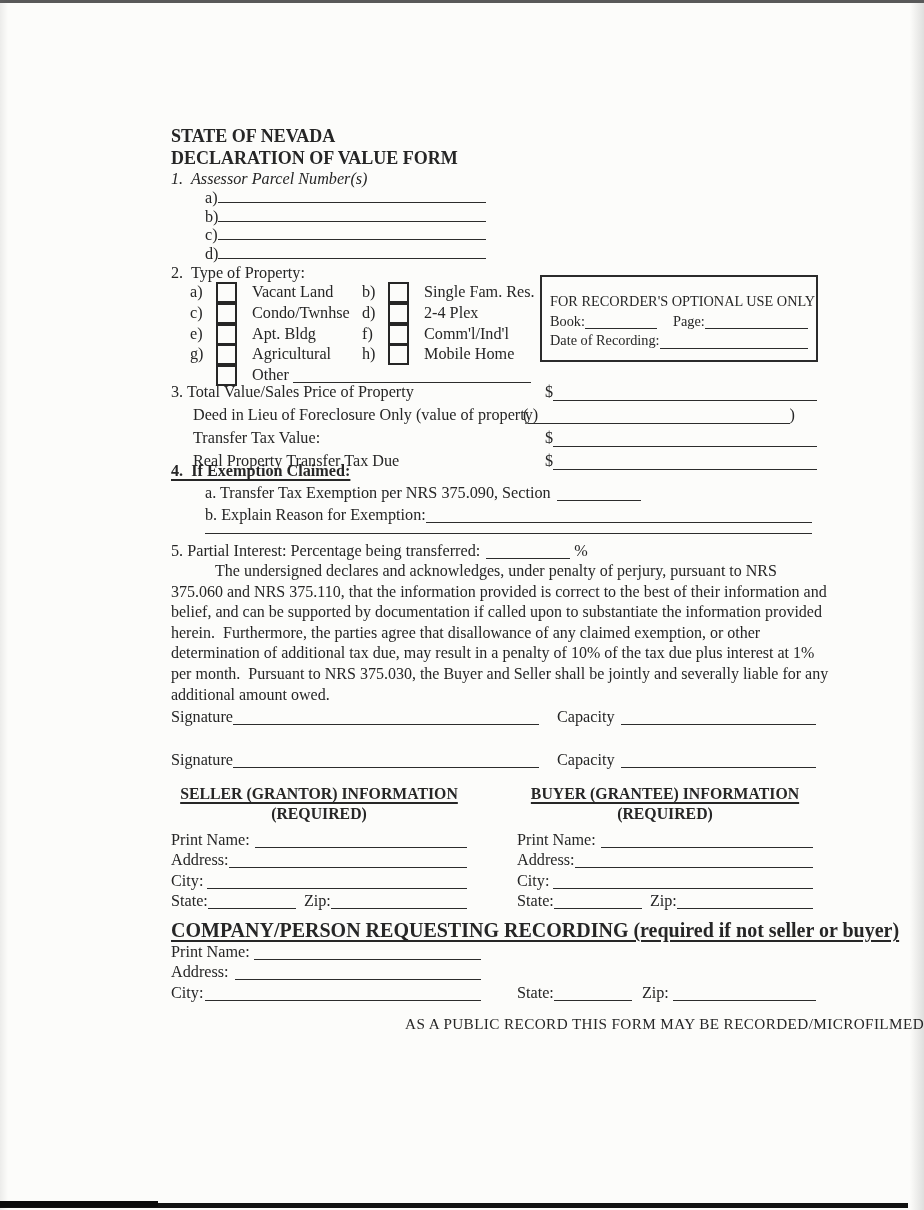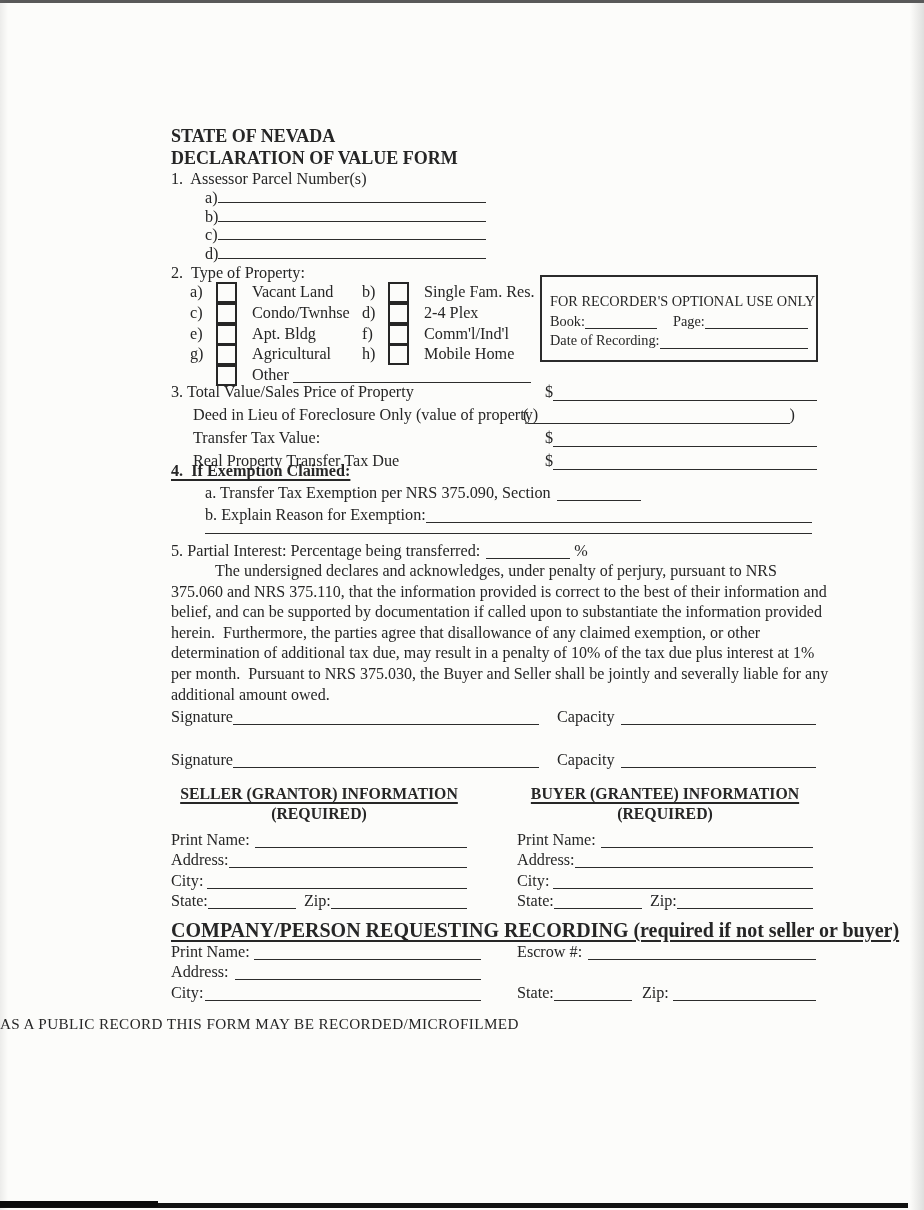--- a/index.html
+++ b/index.html
@@ -51,21 +51,21 @@
   <div class="edge-left"></div>
   <div class="edge-right"></div>
   <div class="edge-bottom"></div>
   <div class="edge-bottom-left"></div>
 
   <div class="abs b" style="left:171px;top:126px;font-size:18px;line-height:21.5px;">
     <div>STATE OF NEVADA</div>
     <div>DECLARATION OF VALUE FORM</div>
   </div>
 
-  <div class="abs pre" style="left:171px;top:170px;">1.  Assessor Parcel Number(s)</div>
+  <div class="abs pre" style="left:171px;top:170px;font-style:italic;">1.  Assessor Parcel Number(s)</div>
   <div class="abs" style="left:205px;top:189px;">
     <div style="height:18.6px;">
       <span>a)</span><span class="fl-inline" style="width:268px;"></span>
     </div>
     <div style="height:18.6px;">
       <span>b)</span><span class="fl-inline" style="width:268px;"></span>
     </div>
     <div style="height:18.6px;">
       <span>c)</span><span class="fl-inline" style="width:268px;"></span>
     </div>
@@ -255,38 +255,34 @@
     </div>
   </div>
 
   <div class="abs" style="left:171px;top:920px;width:645px;">
     <div class="b u nowrap" style="font-size:20px;line-height:21px;">COMPANY/PERSON REQUESTING RECORDING (required if not seller or buyer)</div>
     <div style="position:relative;height:20.5px;">
       <span class="row" style="width:310px;height:20.5px;">
         <span class="lbl">Print Name:</span>
         <span class="fl" style="flex:1;margin-left:4px;"></span>
       </span>
-      <span class="row abs" style="left:346px;top:0;width:299px;height:20.5px;">
-        <span class="lbl">Escrow #:</span>
-        <span class="fl" style="flex:1;margin-left:6px;"></span>
-      </span>
     </div>
     <div class="row" style="width:310px;height:20.5px;">
       <span class="lbl">Address:</span>
       <span class="fl" style="flex:1;margin-left:6px;"></span>
     </div>
     <div style="position:relative;height:20.5px;">
       <span class="row" style="width:310px;height:20.5px;">
         <span class="lbl">City:</span>
         <span class="fl" style="flex:1;margin-left:2px;"></span>
       </span>
       <span class="row abs" style="left:346px;top:0;width:299px;height:20.5px;">
         <span class="lbl">State:</span>
         <span class="fl" style="width:78px;"></span>
         <span class="lbl" style="margin-left:10px;">Zip:</span>
         <span class="fl" style="flex:1;margin-left:4px;"></span>
       </span>
     </div>
   </div>
 
-  <div class="abs" style="left:0;top:1015px;width:924px;text-align:left;font-size:15.2px;letter-spacing:0.4px;">AS A PUBLIC RECORD THIS FORM MAY BE RECORDED/MICROFILMED</div>
+  <div class="abs" style="left:0;top:1015px;width:924px;text-align:right;font-size:15.2px;letter-spacing:0.4px;">AS A PUBLIC RECORD THIS FORM MAY BE RECORDED/MICROFILMED</div>
 
 </div>
 
 </body></html>

